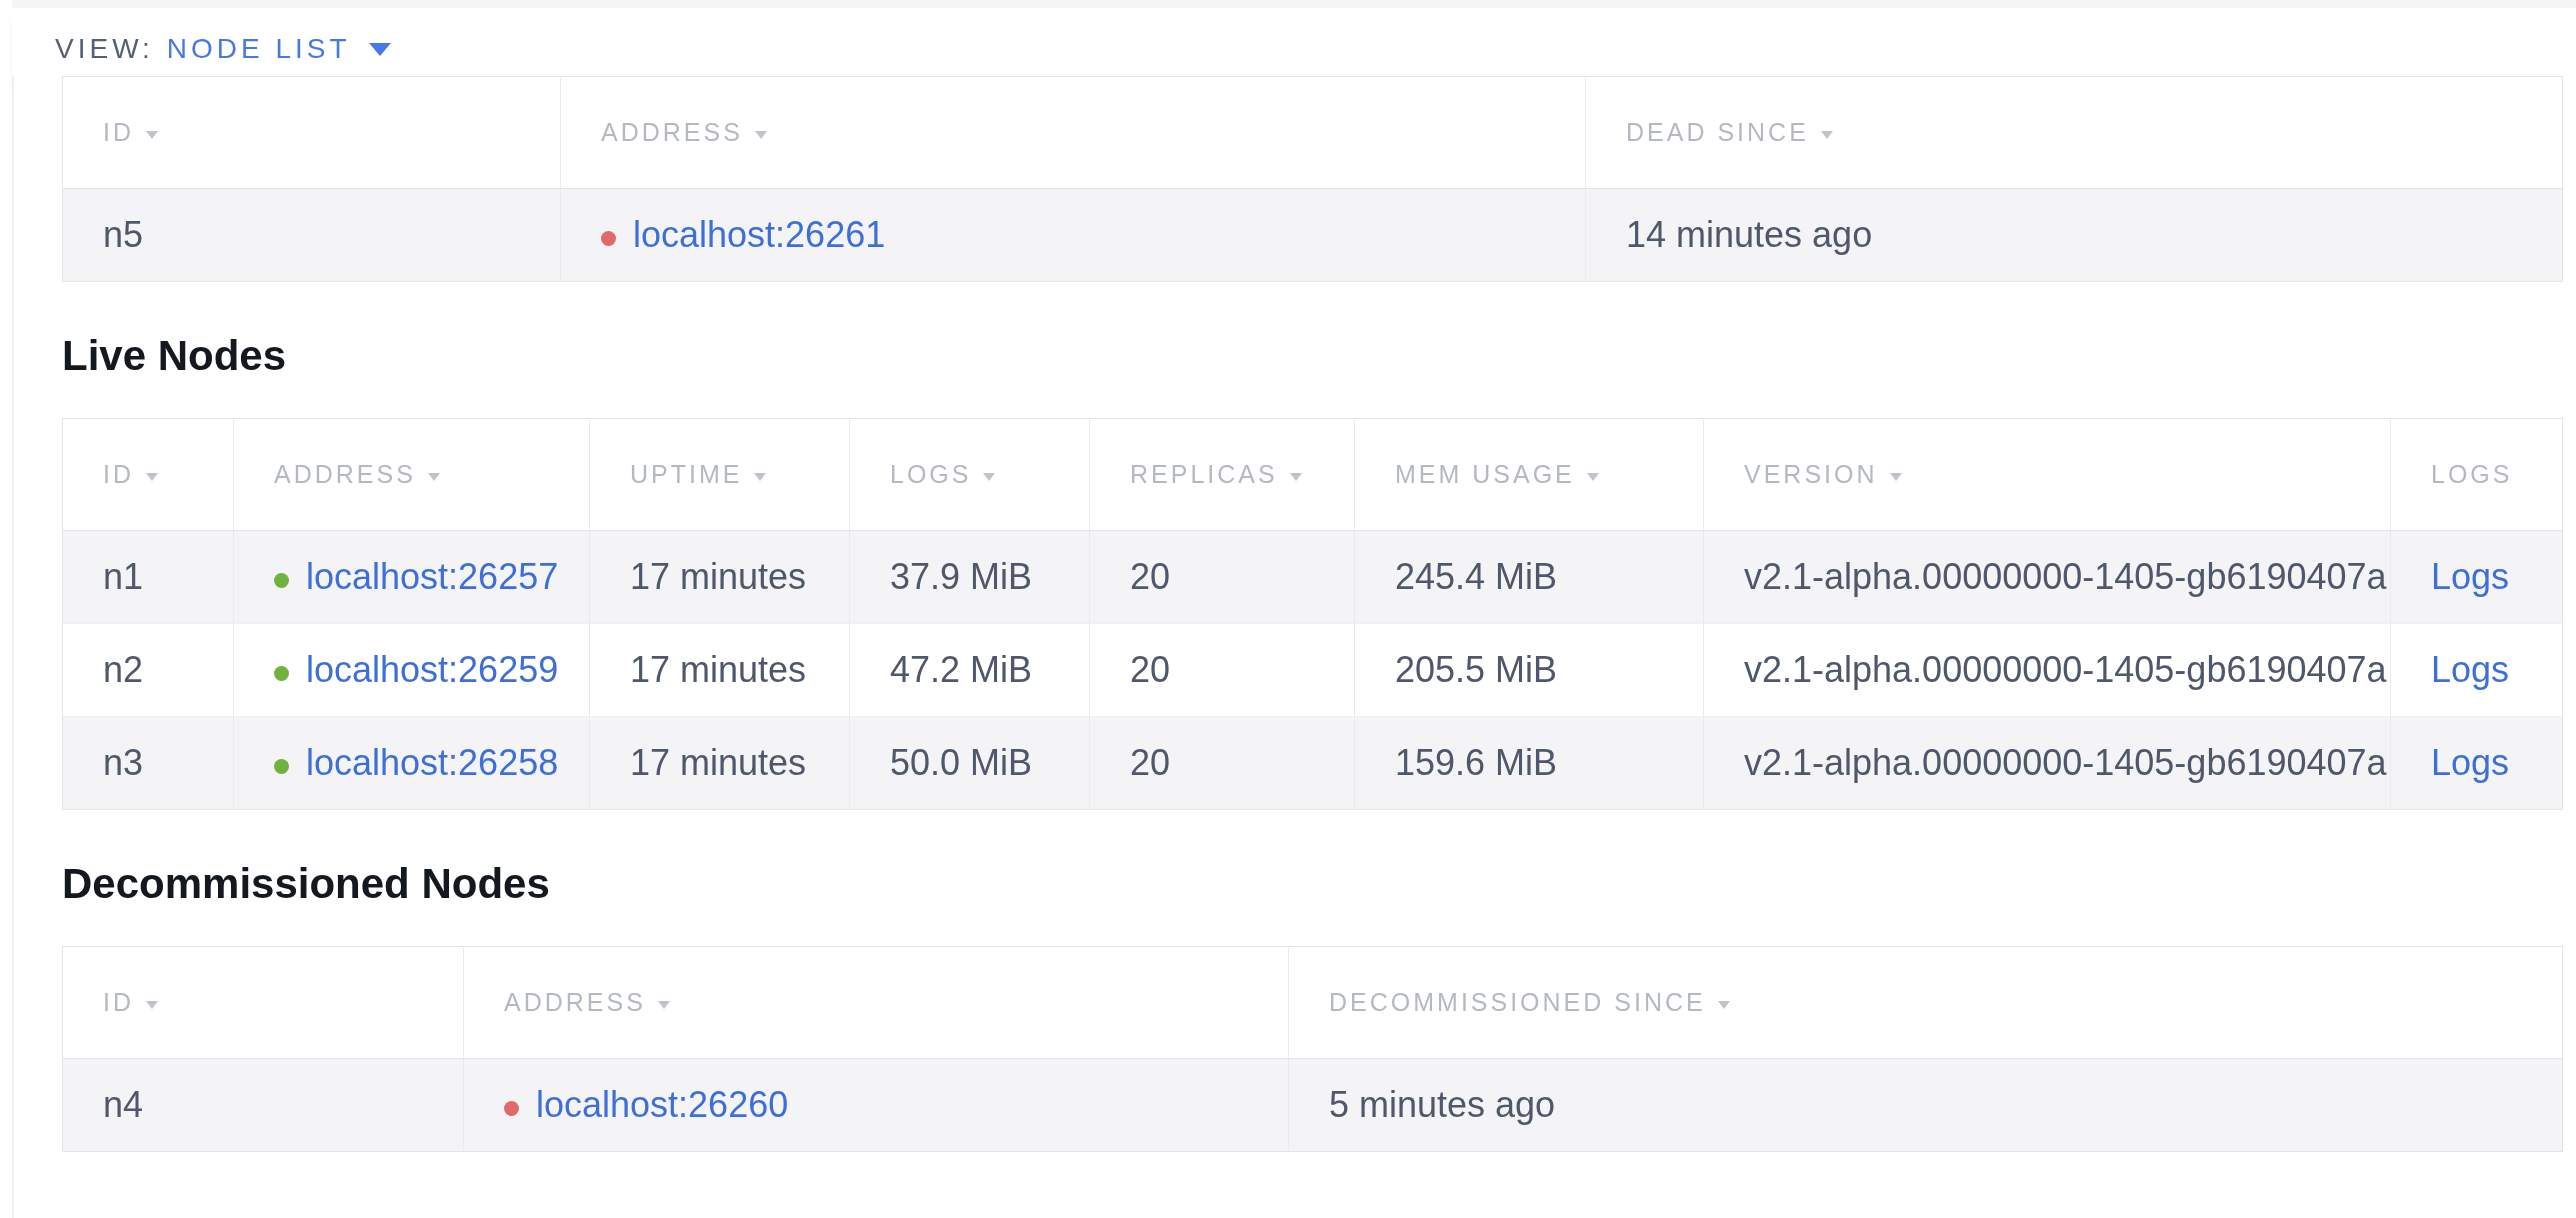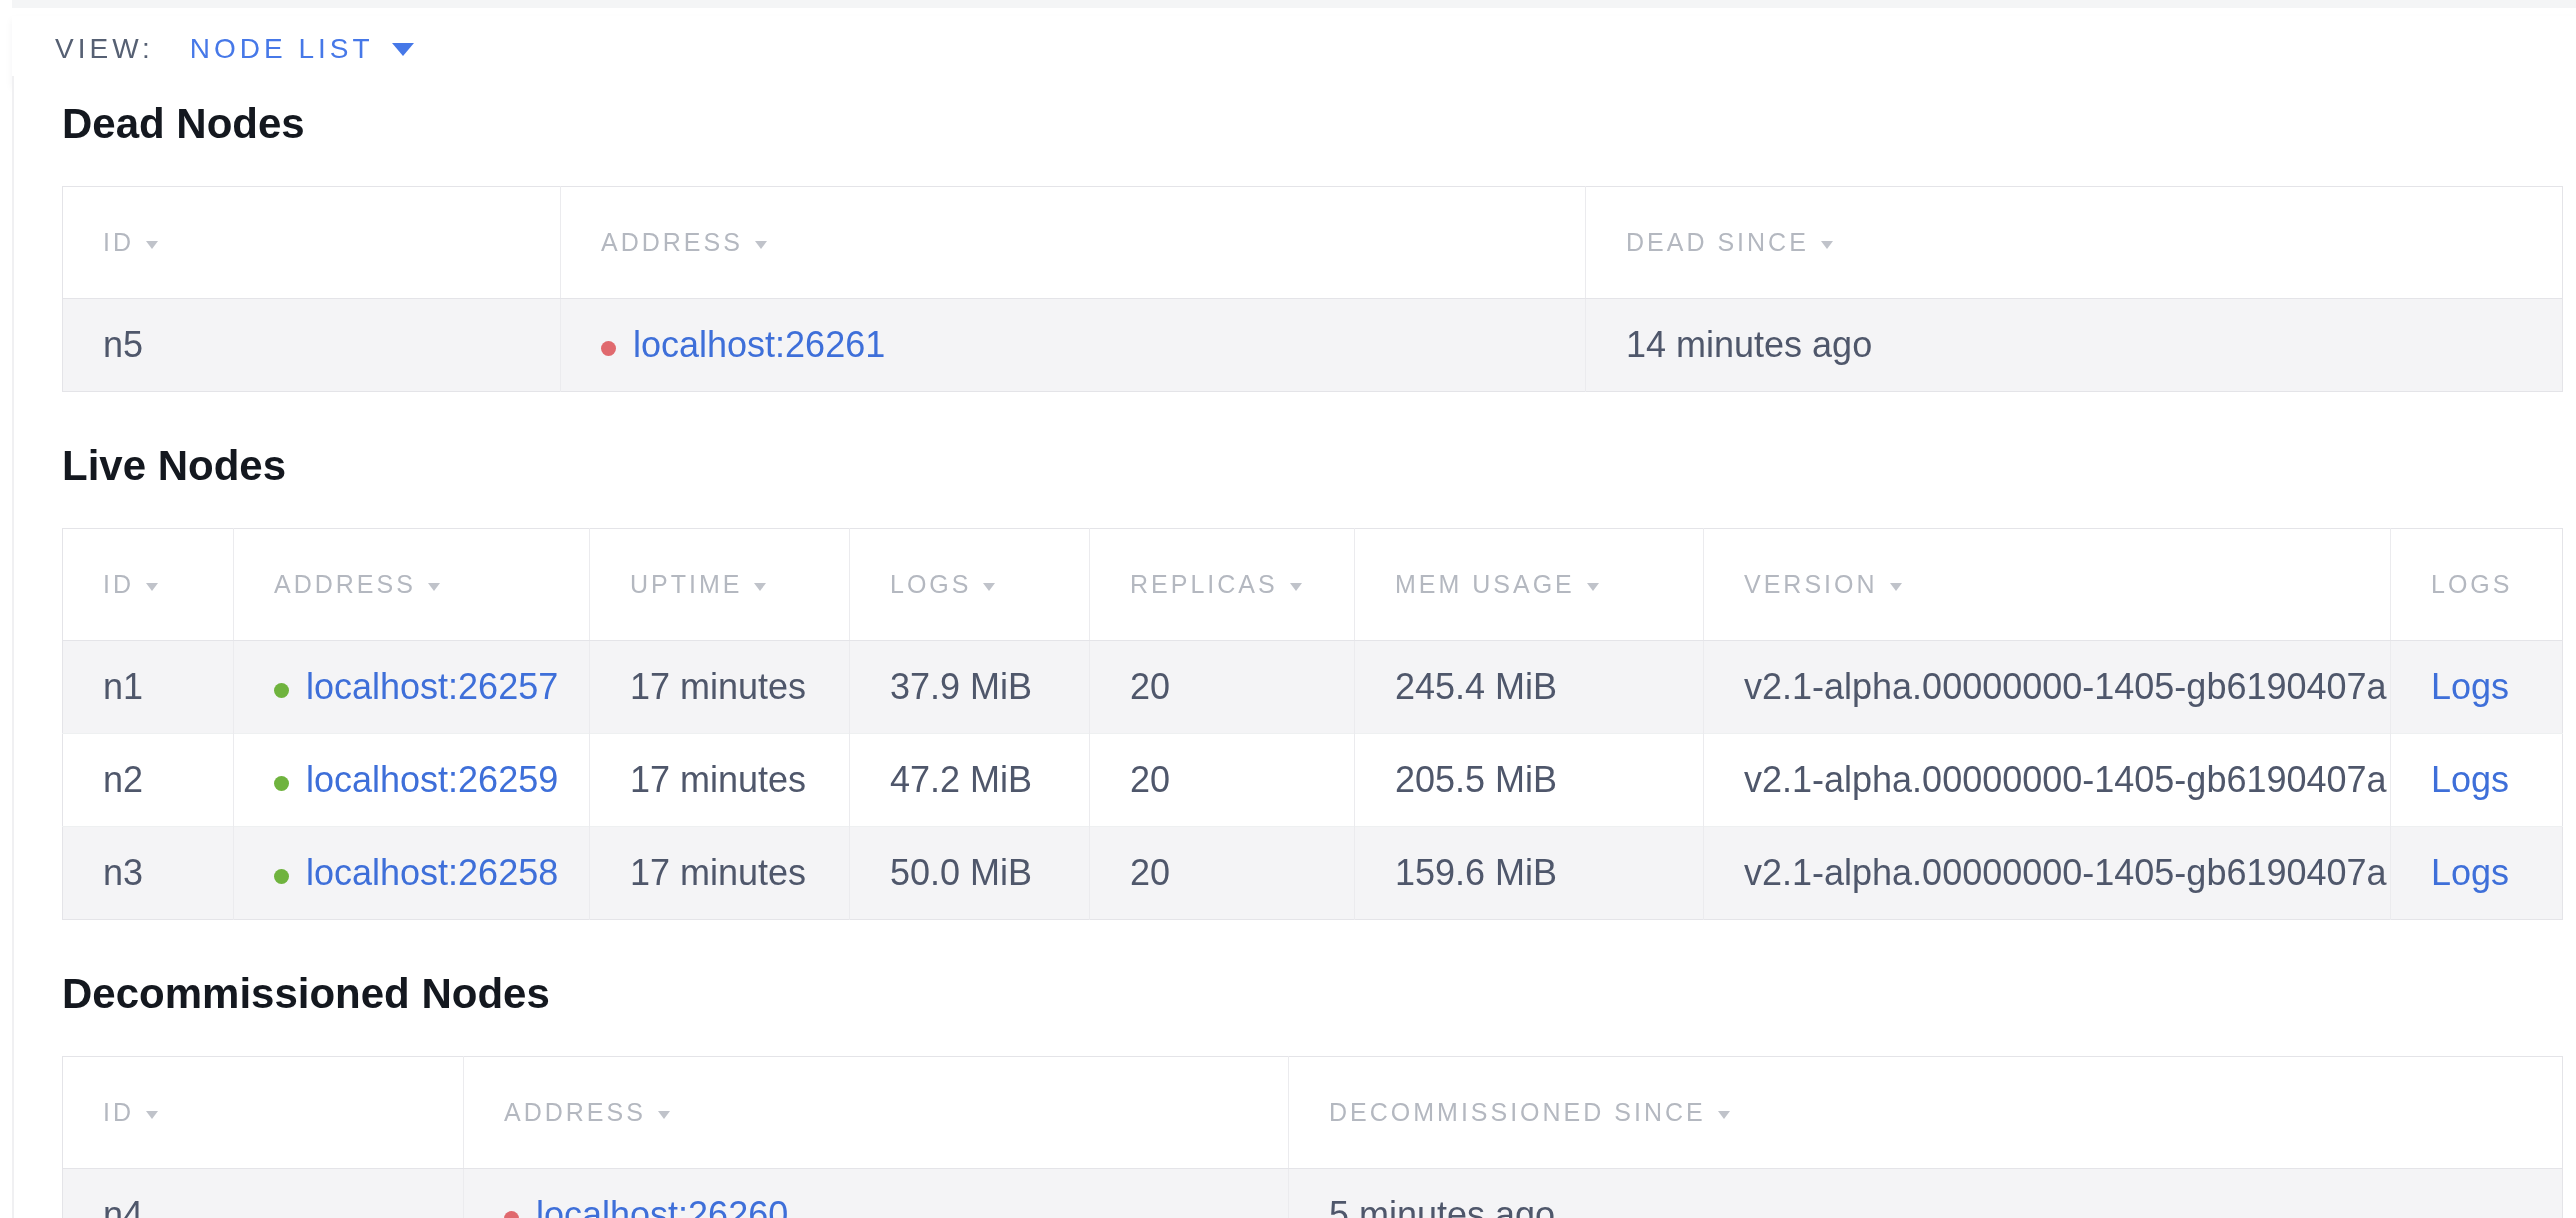--- a/index.html
+++ b/index.html
@@ -21,21 +21,21 @@
     border-bottom: 2px solid #e3e3e7;
     box-shadow: 0 4px 8px rgba(40,45,60,0.05);
     display: flex; align-items: center;
     padding-left: 43px;
   }
   .view-label {
     font-size: 28px; letter-spacing: 4px; color: #566073;
   }
   .view-select {
     display: inline-flex; align-items: center;
-    margin-left: 36px;
+    margin-left: 13px;
     font-size: 28px; letter-spacing: 4px; color: #4678e8;
     cursor: pointer;
     text-align: right;
   }
   .caret-blue {
     display: inline-block; width: 0; height: 0;
     border-left: 11px solid transparent;
     border-right: 11px solid transparent;
     border-top: 13px solid #4678e8;
     margin-left: 18px;
@@ -119,21 +119,20 @@
 <div class="topbar">
   <span class="view-label">VIEW:</span>
   <span class="view-select">
     <span>NODE LIST</span>
     <span class="caret-blue"></span>
   </span>
 </div>
 
 <div class="main" id="sections-root">
     <div class="section">
-      <h2 class="section-title">Dead Nodes</h2>
       <table class="node-table tbl-dead">
         <colgroup>
           <col class="c0">
           <col class="c1">
           <col class="c2">
         </colgroup>
         <thead>
           <tr>
             <th><span>ID</span><span class="sort-caret"></span></th>
             <th><span>ADDRESS</span><span class="sort-caret"></span></th>

